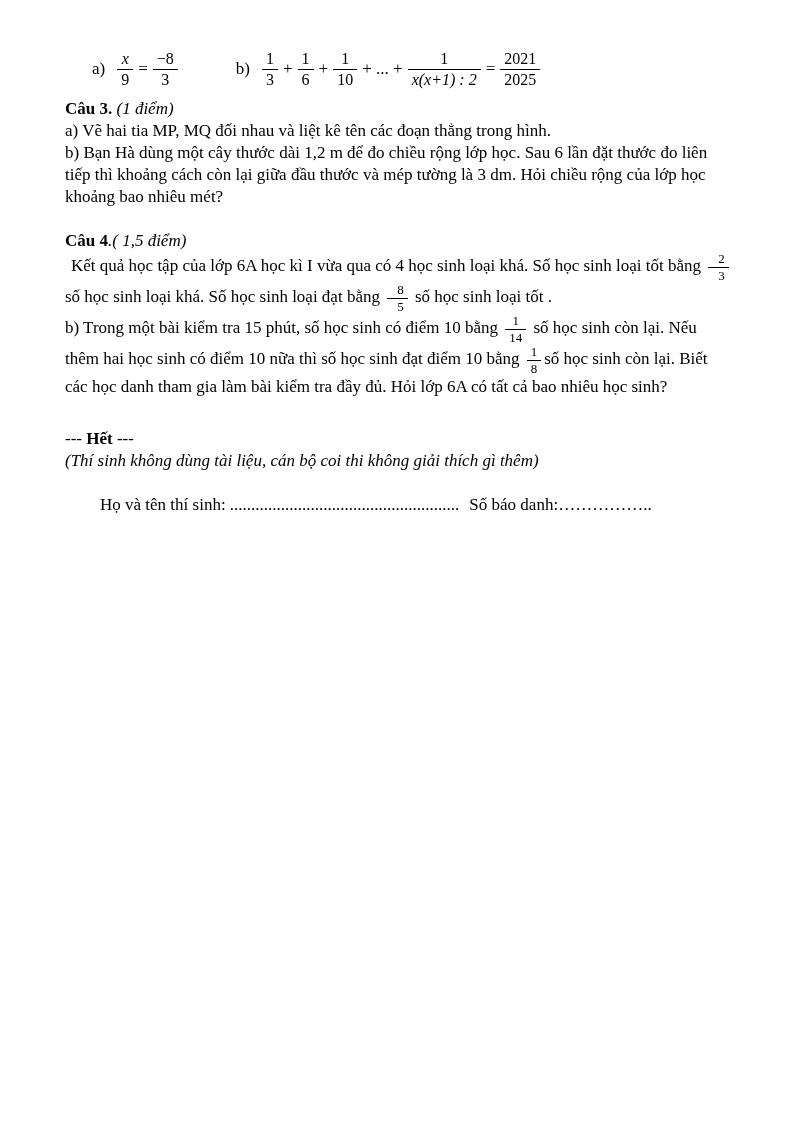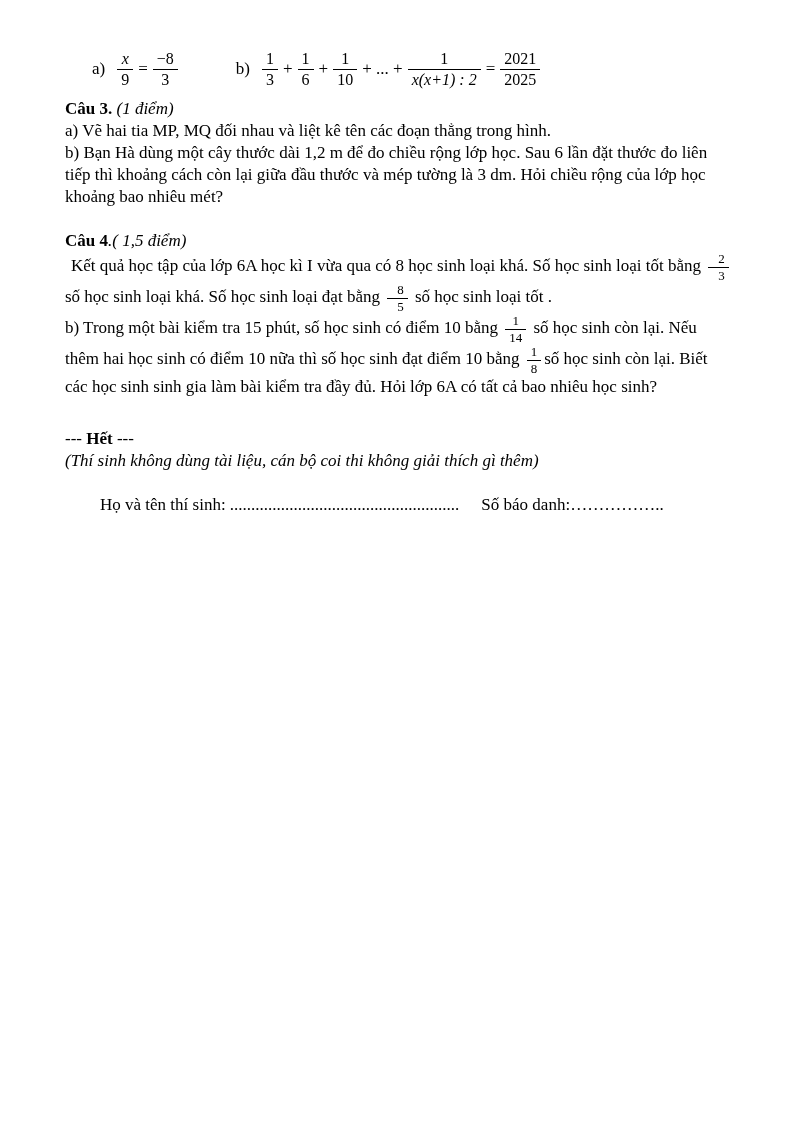--- a/index.html
+++ b/index.html
@@ -24,21 +24,21 @@
   p{margin:0;}
   .heading b{font-weight:bold;margin-top:46px;}
   .heading i{font-style:italic;}
   .gap-top{margin-top:22px;}
   .indent{text-indent:6px;}
 
   
   .het{margin-top:30px;}
   .note{text-align:left;font-style:italic;}
   .signline{margin-top:22px;margin-left:35px;}
-  .sbd{margin-left:22px;}
+  .sbd{margin-left:10px;}
 </style>
 </head>
 <body>
 
 <div class="page">
 
   <div class="eq-row">
     <span class="eq">
       <span class="eq-label">a)</span>
       <span class="frac eqfrac">
@@ -80,31 +80,31 @@
       </span>
     </span>
   </div>
 
   <p class="heading"><b>Câu 3.</b> <i>(1 điểm)</i></p>
   <p>a) Vẽ hai tia MP, MQ đối nhau và liệt kê tên các đoạn thẳng trong hình.</p>
   <p>b) Bạn Hà dùng một cây thước dài 1,2 m để đo chiều rộng lớp học. Sau 6 lần đặt thước đo liên tiếp thì khoảng cách còn lại giữa đầu thước và mép tường  là 3 dm. Hỏi chiều rộng của lớp học khoảng bao nhiêu mét?</p>
 
   <p class="heading gap-top"><b>Câu 4</b><i>.( 1,5 điểm)</i></p>
 
-  <p class="indent"><span>Kết quả học tập của lớp 6A học kì I vừa qua  có 8 học sinh  loại khá. Số học sinh loại tốt bằng</span>
+  <p class="indent"><span>Kết quả học tập của lớp 6A học kì I vừa qua  có 4 học sinh  loại khá. Số học sinh loại tốt bằng</span>
     <span class="frac frac-small"><span class="num">2</span><span class="den">3</span></span>
     <span>số học sinh loại khá. Số học sinh loại đạt bằng</span>
     <span class="frac frac-small"><span class="num">8</span><span class="den">5</span></span>
     <span>số học sinh loại tốt .</span></p>
 
 
   <p><span>b) Trong một bài kiểm tra 15 phút, số học sinh có điểm 10 bằng</span>
     <span class="frac frac-small"><span class="num">1</span><span class="den">14</span></span>
     <span>số học sinh còn lại. Nếu thêm hai học sinh có điểm 10 nữa thì số học sinh đạt điểm 10 bằng</span>
-    <span class="frac frac-small"><span class="num">1</span><span class="den">8</span></span><span>số học sinh còn lại. Biết các học sinh sinh gia làm bài kiểm tra đầy đủ. Hỏi lớp 6A có tất cả bao nhiêu học sinh?</span></p>
+    <span class="frac frac-small"><span class="num">1</span><span class="den">8</span></span><span>số học sinh còn lại. Biết các học danh tham gia làm bài kiểm tra đầy đủ. Hỏi lớp 6A có tất cả bao nhiêu học sinh?</span></p>
 
   <div>
     <p class="het"><span>--- </span><b>Hết</b><span> ---</span></p>
     <p class="note">(Thí sinh không dùng tài liệu, cán bộ coi thi không giải thích gì thêm)</p>
     <p class="signline"><span>Họ và tên thí sinh: ......................................................</span><span class="sbd">Số báo danh:……………..</span></p>
   </div>
 
 </div>
 
 </body></html>

